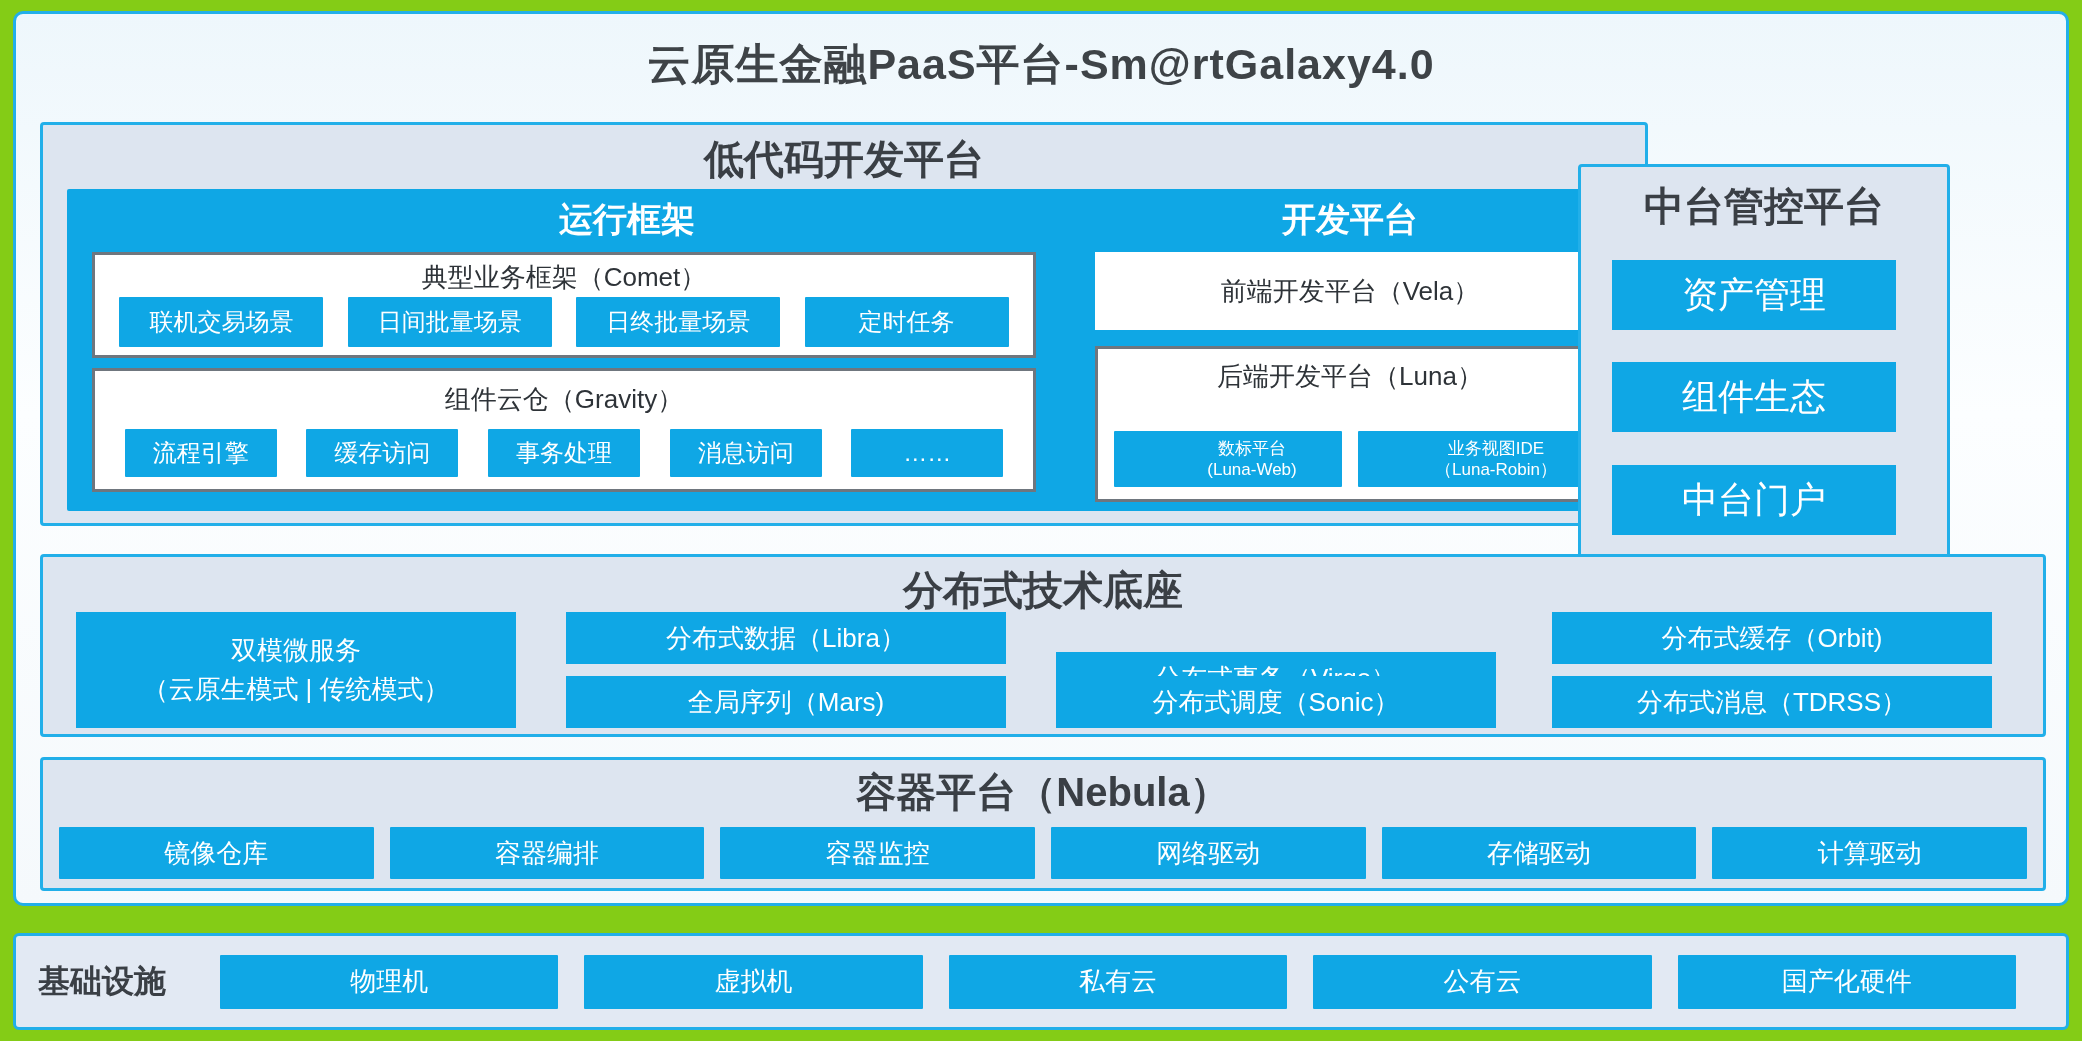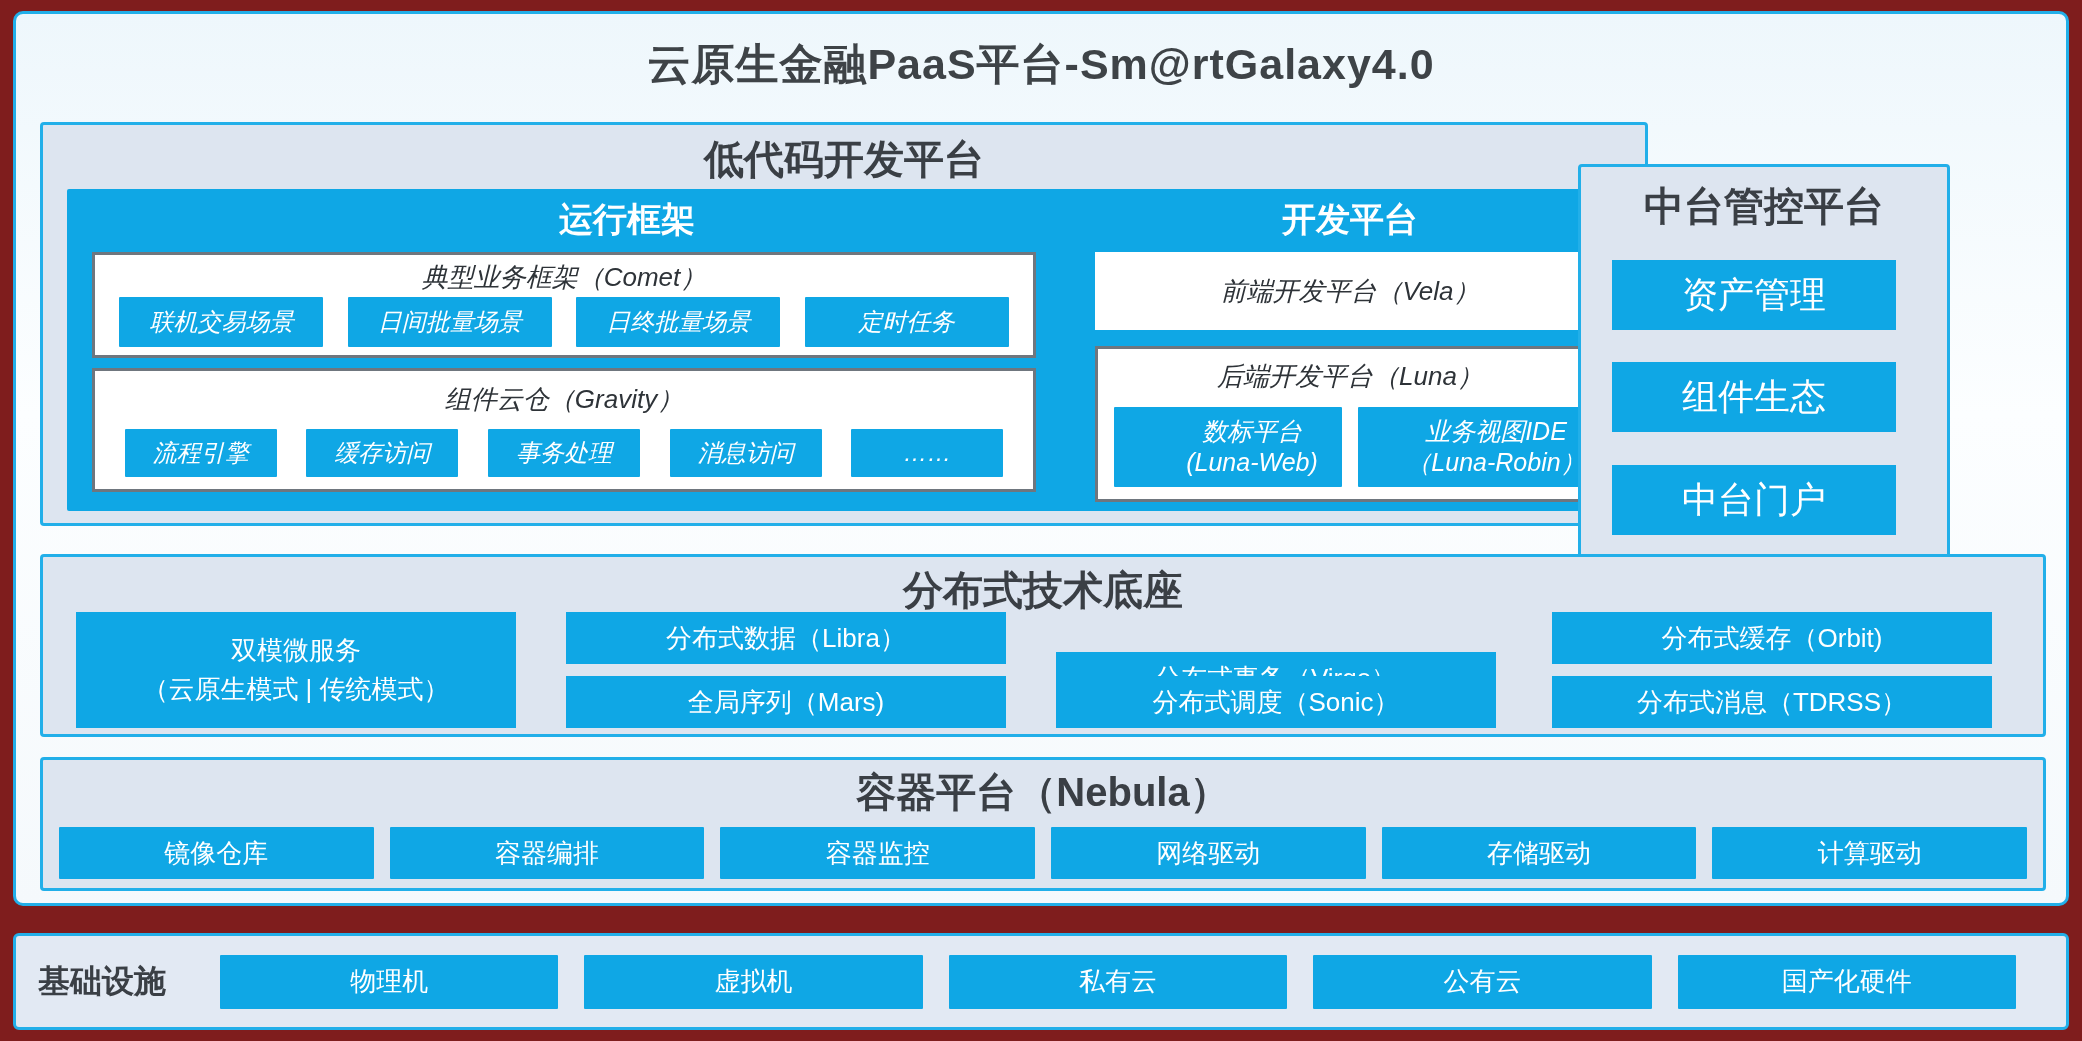--- a/index.html
+++ b/index.html
@@ -1,17 +1,17 @@
 <!DOCTYPE html>
 <html><head>
 <meta charset="utf-8">
 <style>
   html,body{margin:0;padding:0;background:#ffffff;}
   body{font-family:"Liberation Sans","DejaVu Sans",sans-serif;}
-  .stage{position:relative;width:2082px;height:1041px;background:#7f1d1d;overflow:hidden;}
+  .stage{position:relative;width:2082px;height:1041px;background:#84cc16;overflow:hidden;}
   *{box-sizing:border-box;}
 
   
   .outer{position:absolute;left:13px;top:11px;width:2056px;height:895px;
     border:3px solid #22afe9;border-radius:10px;
     background:linear-gradient(180deg,#eef7fc 0%,#fcfeff 45%,#f5f9fc 100%);}
 
   .main-title{position:absolute;left:0;right:0;top:22px;text-align:center;
     font-size:43px;font-weight:bold;color:#3e4347;letter-spacing:1px;}
 
@@ -20,21 +20,21 @@
   .panel-header{position:absolute;left:0;right:0;text-align:center;
     font-size:40px;font-weight:bold;color:#3a3f45;}
 
   
   .bluefill{background:#0fa7e5;color:#ffffff;}
   .bluepanel{position:absolute;background:#0fa7e5;border-radius:2px;}
   .bluepanel-title{position:absolute;left:0;right:0;top:8px;text-align:center;
     font-size:34px;font-weight:bold;color:#ffffff;}
 
   
-  .whitebox{position:absolute;background:#ffffff;display:flex;flex-direction:column;font-style:italic;}
+  .whitebox{position:absolute;background:#ffffff;display:flex;flex-direction:column;}
   .graybordered{border:3px solid #6f767e;}
   .whitebox-title{text-align:center;font-size:26px;font-weight:500;color:#2e3338;}
 
   .chip-row{display:flex;justify-content:space-evenly;align-items:center;}
   .chip{display:flex;align-items:center;justify-content:center;background:#0fa7e5;
     color:#ffffff;font-size:24px;border-radius:1px;}
 
   
   .lowcode{left:24px;top:108px;width:1608px;height:404px;}
   .lowcode .panel-header{top:7px;}
@@ -48,21 +48,21 @@
 
   .gravity{left:25px;top:179px;width:944px;height:124px;}
   .gravity .whitebox-title{padding-top:11px;}
   .gravity .chip-row{margin-top:auto;margin-bottom:12px;}
   .gravity .chip{width:152px;height:48px;}
 
   .vela{left:18px;top:63px;width:510px;height:78px;align-items:center;justify-content:center;}
   .luna{left:18px;top:157px;width:510px;height:156px;}
   .luna .whitebox-title{padding-top:10px;}
   .luna .chip-row{margin-top:auto;margin-bottom:12px;}
-  .luna .chip{width:228px;height:80px;font-size:25px;line-height:1.25;flex-direction:column;text-align:center;padding-left:48px;}
+  .luna .chip{width:228px;height:56px;font-size:17px;line-height:1.25;flex-direction:column;text-align:center;padding-left:48px;}
 
   
   .mid{left:1562px;top:108px;width:372px;height:456px;margin-top:42px;}
   .mid .panel-header{top:12px;}
   .midbox{position:absolute;left:31px;width:284px;height:70px;display:flex;
     align-items:center;justify-content:center;font-size:36px;}
 
   
   .distributed{left:24px;top:540px;width:2006px;height:183px;}
   .distributed .panel-header{top:6px;}

